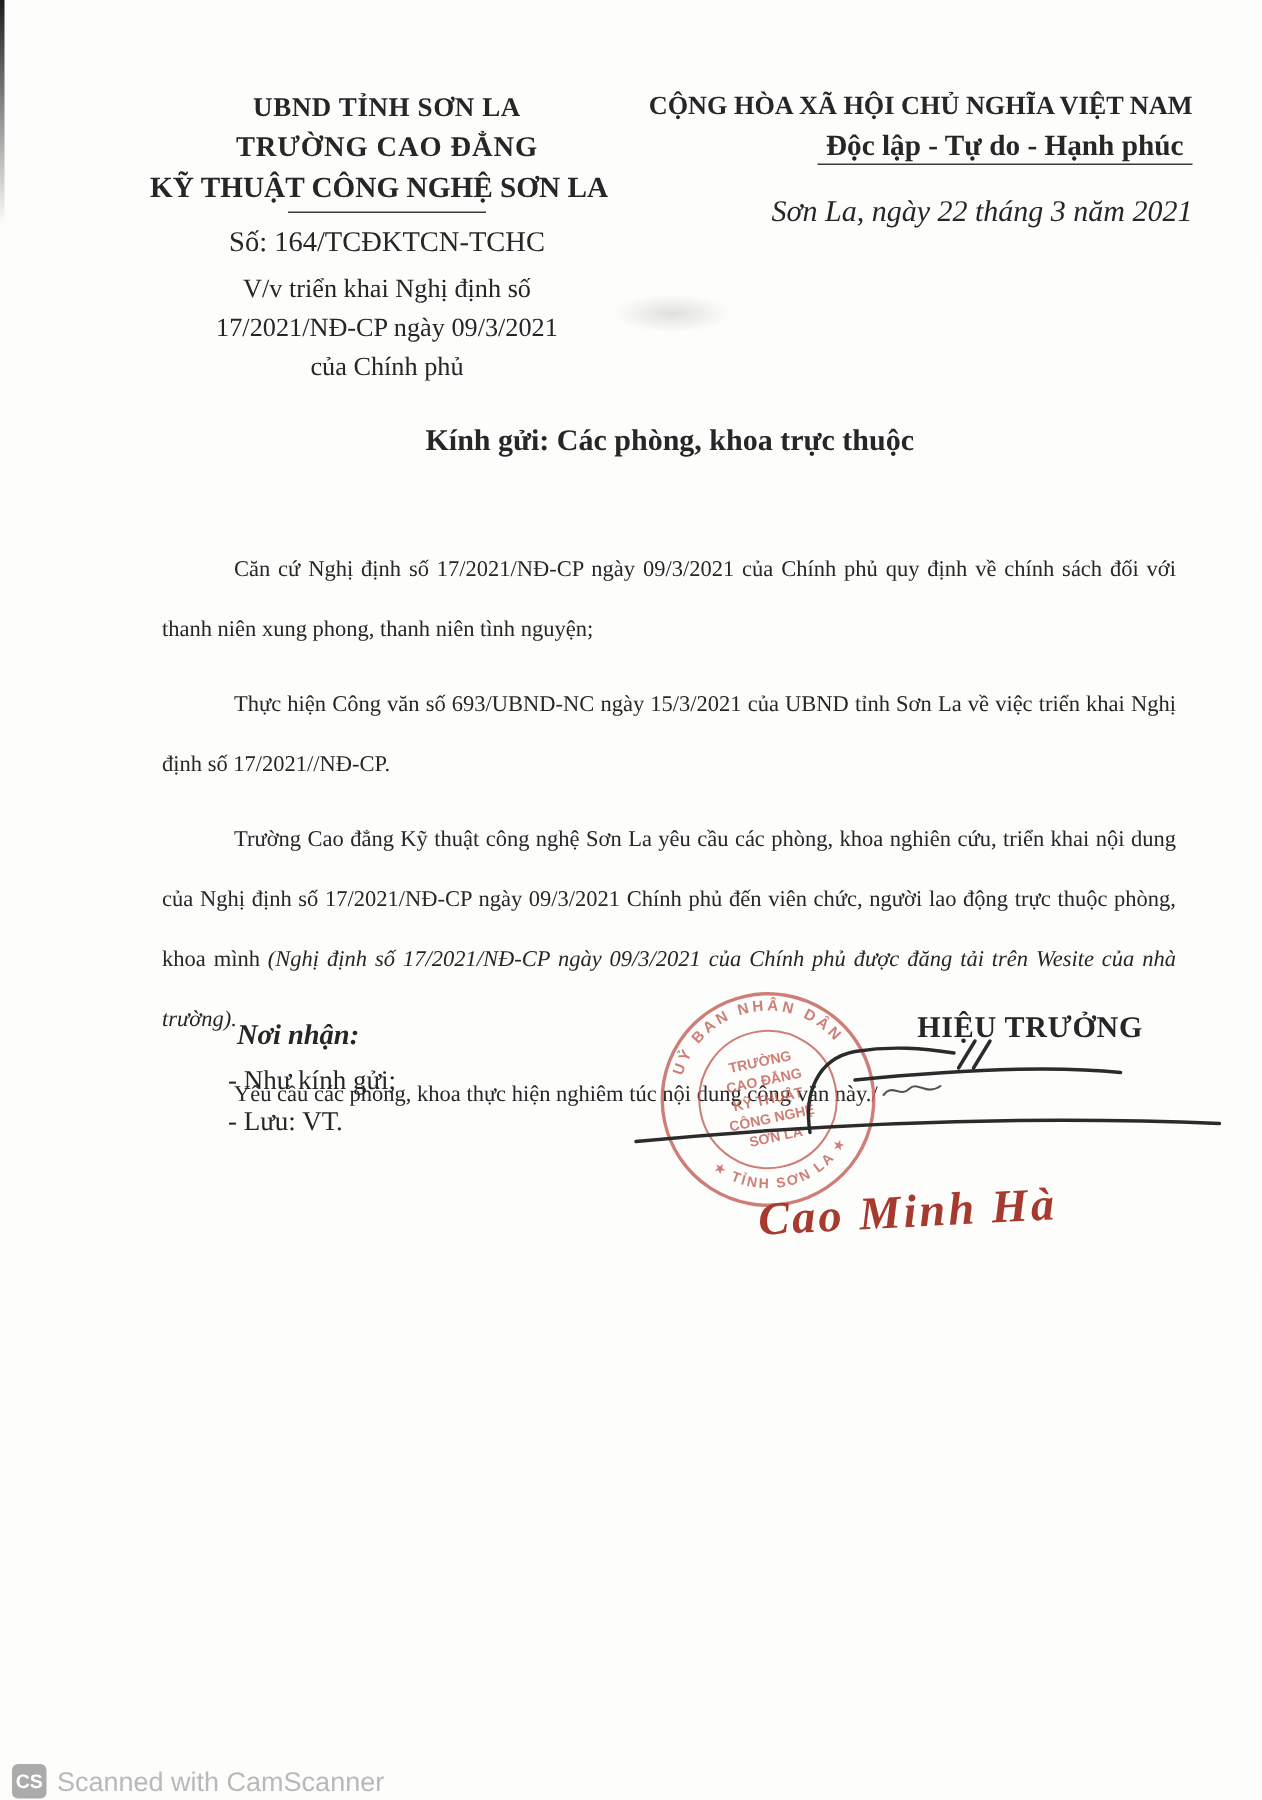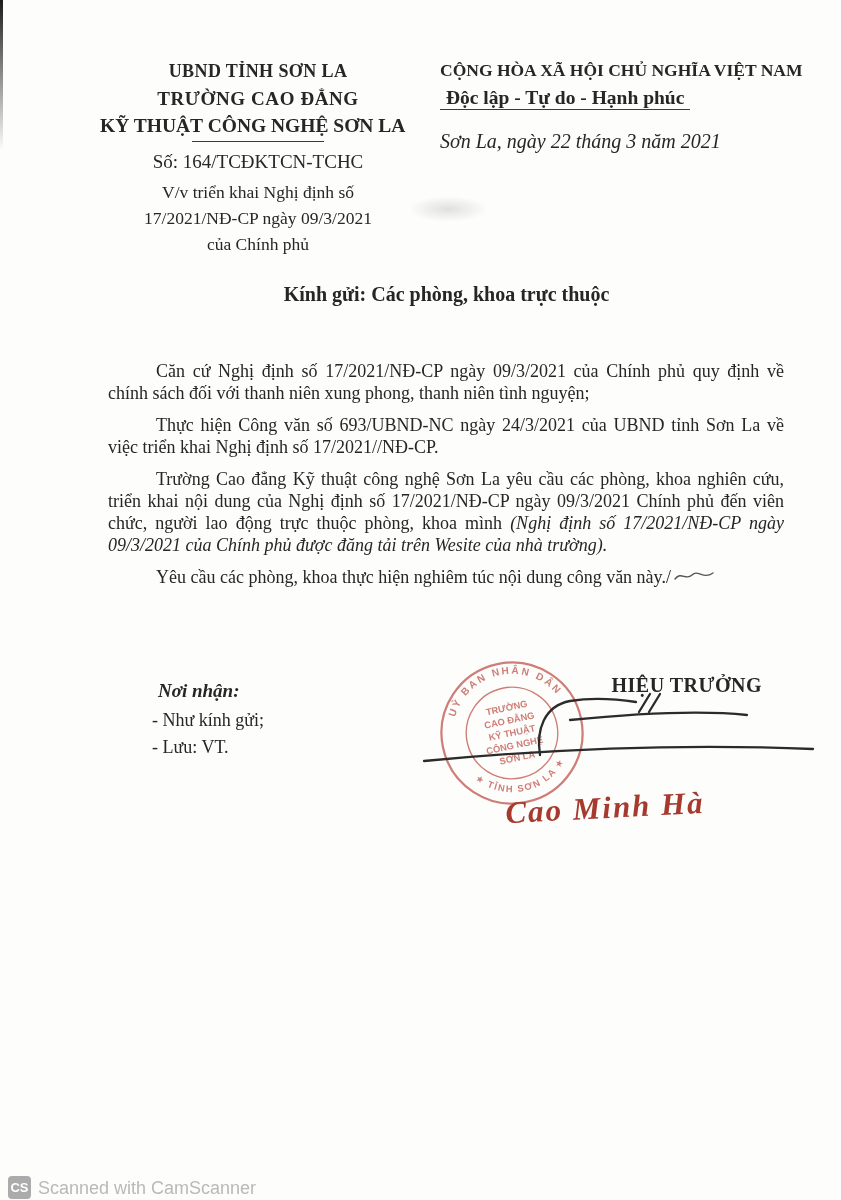--- a/index.html
+++ b/index.html
@@ -16,30 +16,30 @@
     background:radial-gradient(rgba(120,120,120,.22),rgba(120,120,120,0) 70%);}
   
   #hdr-left{left:112px;top:58px;width:292px;text-align:center;line-height:27px;}
   #hdr-left .l1{font-weight:bold;font-size:18px;letter-spacing:.4px;}
   #hdr-left .l2{font-weight:bold;font-size:19px;letter-spacing:.6px;}
   #hdr-left .l3{font-weight:bold;font-size:19.5px;white-space:nowrap;margin-left:-12px;text-align:center;}
   .rule{border-top:1.6px solid #3a3a3a;width:132px;margin:2px auto 6px auto;height:0;}
   #hdr-left .num{font-size:19px;margin-top:2px;}
   #hdr-left .vv{font-size:17.5px;line-height:26px;margin-top:4px;}
   
-  #hdr-right{left:440px;top:60px;width:375px;text-align:left;}
+  #hdr-right{left:420px;top:60px;width:375px;text-align:right;}
   #hdr-right .l1{font-weight:bold;font-size:17.5px;white-space:nowrap;}
   #hdr-right .l2{font-weight:bold;font-size:19.5px;display:inline-block;
     border-bottom:1.6px solid #3a3a3a;padding:3px 6px 0 6px;margin-top:3px;}
   #hdr-right .date{font-style:italic;font-size:20px;margin-top:20px;}
   
   #recipient{left:0;top:283px;width:841px;text-align:center;
     font-weight:bold;font-size:20px;transform:translateX(26px);}
   
-  #body-text{left:108px;top:360px;width:676px;font-size:18px;line-height:22px;
+  #body-text{left:108px;top:360px;width:676px;font-size:15px;line-height:40px;
     text-align:justify;}
   #body-text p{margin:0 0 10px 0;text-indent:48px;}
   #body-text .it{font-style:italic;}
   .squiggle{display:inline-block;vertical-align:baseline;margin-left:2px;}
   
   #noi-nhan-label{left:158px;top:680px;font-weight:bold;font-style:italic;font-size:19px;}
   #noi-nhan-1{left:152px;top:710px;font-size:18px;}
   #noi-nhan-2{left:152px;top:737px;font-size:18px;}
   #signer-title{left:472px;top:674px;width:290px;text-align:right;
     font-weight:bold;font-size:20px;letter-spacing:.5px;}
@@ -81,21 +81,21 @@
   <div class="abs" id="hdr-right">
     <div class="l1">CỘNG HÒA XÃ HỘI CHỦ NGHĨA VIỆT NAM</div>
     <div><span class="l2">Độc lập - Tự do - Hạnh phúc</span></div>
     <div class="date">Sơn La, ngày 22 tháng 3 năm 2021</div>
   </div>
 
   <div class="abs" id="recipient">Kính gửi: Các phòng, khoa trực thuộc</div>
 
   <div class="abs" id="body-text">
     <p>Căn cứ Nghị định số 17/2021/NĐ-CP ngày 09/3/2021 của Chính phủ quy định về chính sách đối với thanh niên xung phong, thanh niên tình nguyện;</p>
-    <p>Thực hiện Công văn số 693/UBND-NC ngày 24/3/2021 của UBND tỉnh Sơn La về việc triển khai Nghị định số 17/2021//NĐ-CP.</p>
+    <p>Thực hiện Công văn số 693/UBND-NC ngày 15/3/2021 của UBND tỉnh Sơn La về việc triển khai Nghị định số 17/2021//NĐ-CP.</p>
     <p><span>Trường Cao đẳng Kỹ thuật công nghệ Sơn La yêu cầu các phòng, khoa nghiên cứu, triển khai nội dung của Nghị định số 17/2021/NĐ-CP ngày 09/3/2021 Chính phủ đến viên chức, người lao động trực thuộc phòng, khoa mình </span><span class="it">(Nghị định số 17/2021/NĐ-CP ngày 09/3/2021 của Chính phủ được đăng tải trên Wesite của nhà trường).</span></p>
     <p><span>Yêu cầu các phòng, khoa thực hiện nghiêm túc nội dung công văn này./</span><svg class="squiggle" width="42" height="14" viewBox="0 0 42 14">
           <path d="M2 10 C 8 2, 13 12, 19 6 C 25 0, 30 11, 40 4" fill="none" stroke="#555" stroke-width="1.4" stroke-linecap="round"></path>
         </svg></p>
   </div>
 
   <div class="abs" id="noi-nhan-label">Nơi nhận:</div>
   <div class="abs" id="noi-nhan-1">- Như kính gửi;</div>
   <div class="abs" id="noi-nhan-2">- Lưu: VT.</div>
 

